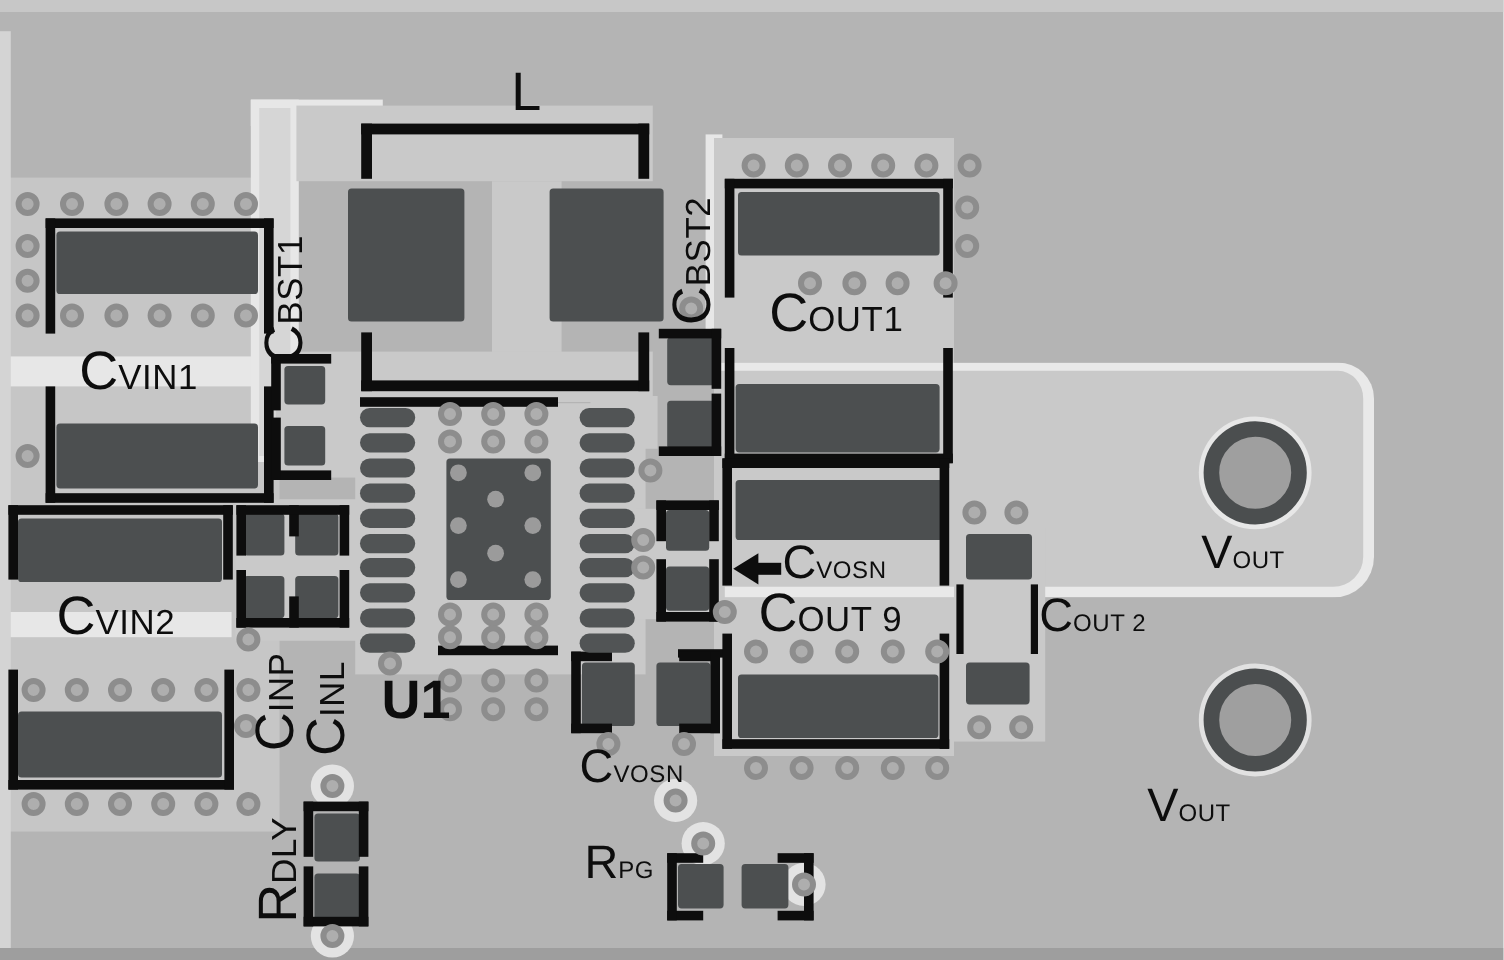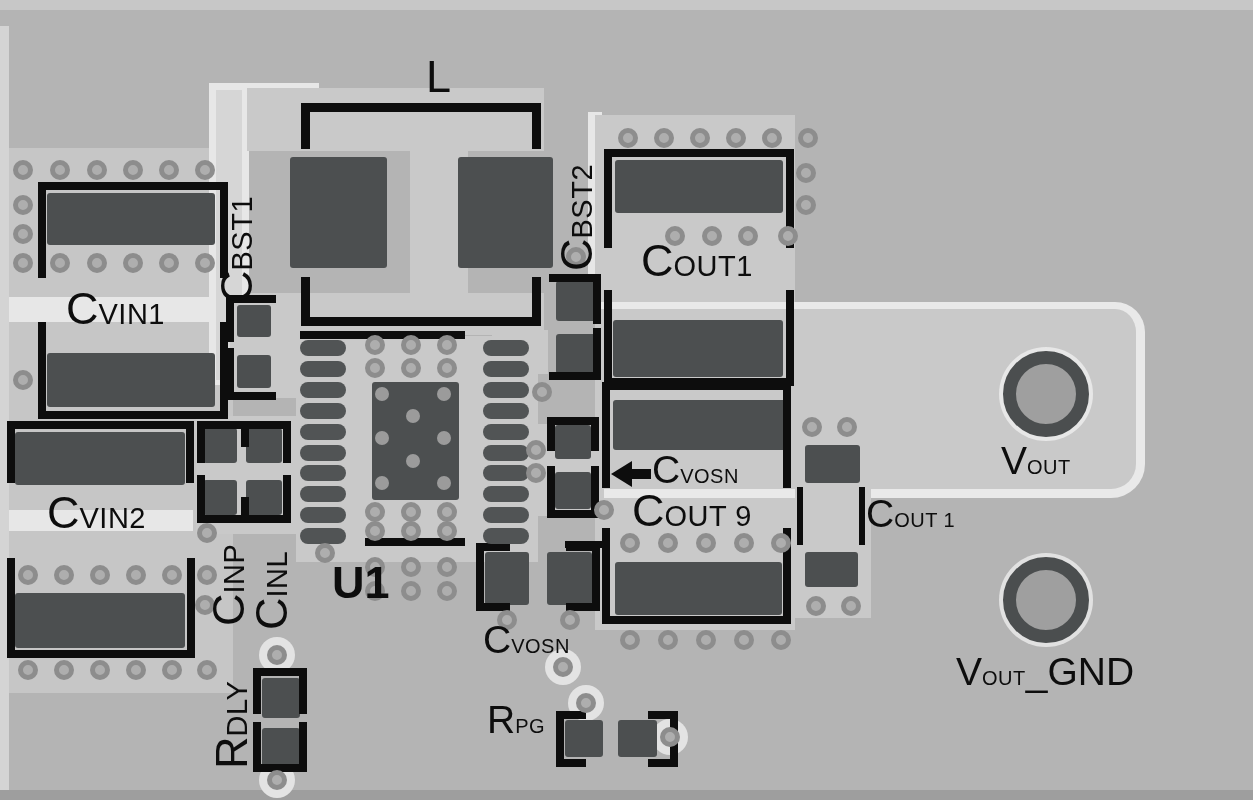--- a/index.html
+++ b/index.html
@@ -292,21 +292,21 @@
       <span class="sub">OUT1</span>
   </div>
 
   <div class="lbl" style="left:632px;top:488px;">
     <span class="big">C</span>
       <span class="sub">OUT 9</span>
   </div>
 
   <div class="lbl mid" style="left:866px;top:494px;">
     <span class="big">C</span>
-      <span class="sub">OUT 1</span>
+      <span class="sub">OUT 2</span>
   </div>
 
   <div class="lbl mid" style="left:652px;top:450px;">
     <span class="big">C</span>
       <span class="sub">VOSN</span>
   </div>
 
   <div class="lbl vlbl" style="left:206px;top:626px;">
     <span class="big">C</span>
       <span class="sub">INP</span>
@@ -315,21 +315,21 @@
   <div class="lbl vlbl" style="left:249px;top:630px;">
     <span class="big">C</span>
       <span class="sub">INL</span>
   </div>
 
   <div class="lbl vlbl" style="left:209px;top:769px;">
     <span class="big">R</span>
       <span class="sub">DLY</span>
   </div>
 
-  <div class="lbl bold" style="left:332px;top:560px;font-size:44px;align-items:center;">
+  <div class="lbl bold" style="left:318px;top:560px;font-size:44px;align-items:center;">
     <span class="big">U1</span>
   </div>
 
   <div class="lbl mid" style="left:483px;top:620px;">
     <span class="big">C</span>
       <span class="sub">VOSN</span>
   </div>
 
   <div class="lbl mid" style="left:487px;top:700px;">
     <span class="big">R</span>
@@ -337,16 +337,15 @@
   </div>
 
   <div class="lbl mid" style="left:1001px;top:441px;">
     <span class="big">V</span>
       <span class="sub">OUT</span>
   </div>
 
   <div class="lbl mid" style="left:956px;top:652px;">
     <span class="big">V</span>
       <span class="sub">OUT</span>
-      <span class="big">_GND</span>
   </div>
 
 </div>
 
 </body></html>

